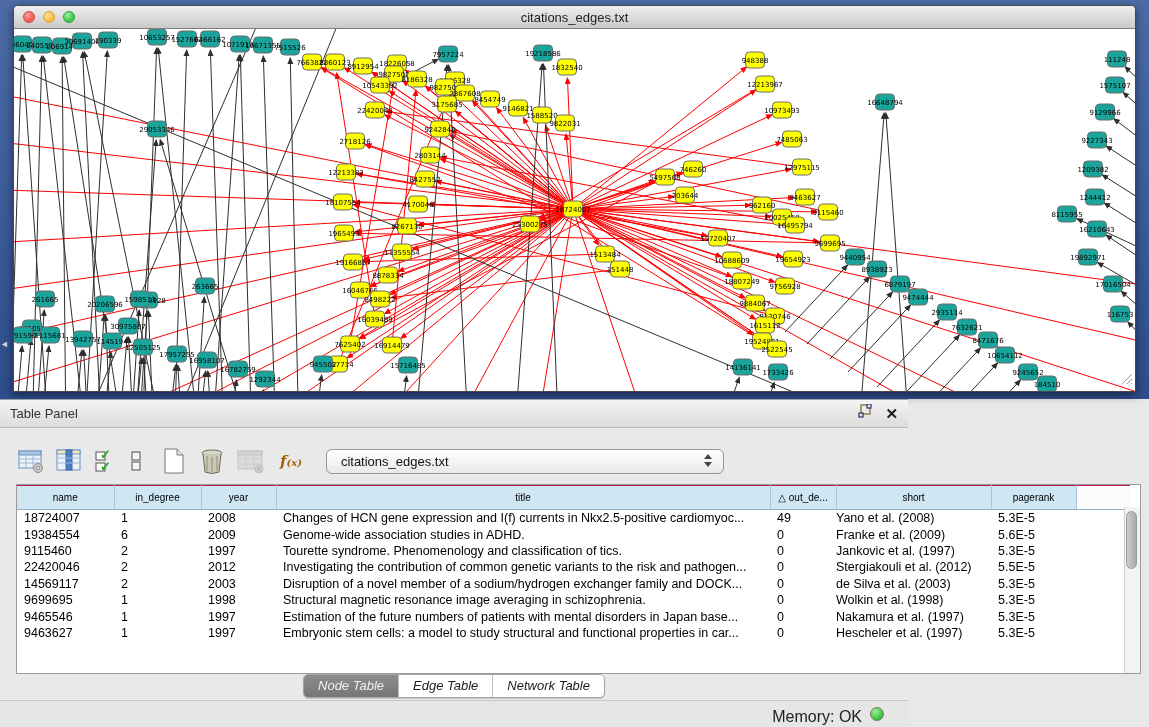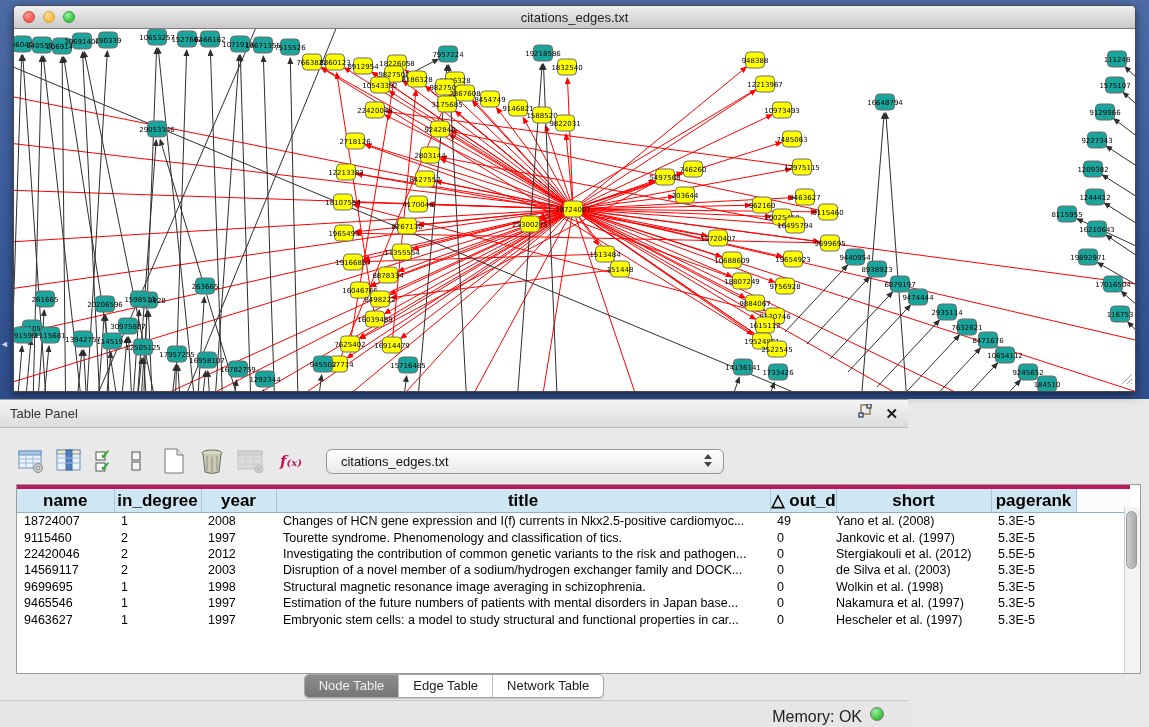--- a/index.html
+++ b/index.html
@@ -27,45 +27,45 @@
   
   .table-panel{position:absolute;left:0;top:399px;width:908px;height:328px;background:#e9e9e9;border-top:1px solid #98a0ac;}
   .panel-header{position:absolute;top:0;left:0;right:0;height:27px;
      background:linear-gradient(#f4f4f4,#dcdcdc);border-bottom:1px solid #bdbdbd;}
   .panel-title{position:absolute;left:10px;top:6px;font-size:13px;color:#333;}
   .ph-icons{position:absolute;right:10px;top:4px;display:flex;gap:12px;align-items:center;}
   .ph-icons .x{font-size:15px;font-weight:bold;color:#1b1b1b;cursor:pointer;line-height:16px;}
   .toolbar{position:absolute;top:40px;left:18px;right:10px;height:42px;display:flex;align-items:center;}
   .tbtn{margin-right:11px;cursor:pointer;display:flex;align-items:center;}
   .tbtn.dis{opacity:.55;cursor:default;}
-  .fx{font-family:"DejaVu Serif",serif;font-style:italic;font-weight:bold;font-size:15px;color:#be185d;margin:0 10px 0 4px;}
+  .fx{font-family:"DejaVu Serif",serif;font-style:italic;font-weight:bold;font-size:15px;color:#a16207;margin:0 10px 0 4px;}
   .fx small{font-size:10px;font-weight:bold;}
   .combo{width:396px;height:23px;border:1px solid #969696;border-radius:6px;margin-left:14px;
      background:linear-gradient(#ffffff,#e9e9e9);position:relative;display:flex;align-items:center;cursor:pointer;}
   .combo .val{font-size:13px;color:#111;margin-left:14px;}
   .stepper{position:absolute;right:10px;top:4px;width:9px;height:14px;}
   .stepper i{display:block;width:0;height:0;border-left:4px solid transparent;border-right:4px solid transparent;}
   .stepper .up{border-bottom:5px solid #444;margin-bottom:3px;}
   .stepper .dn{border-top:5px solid #444;}
   
   .tablewrap{position:absolute;top:84px;left:16px;width:1125px;height:190px;background:#fff;
      border:1px solid #9b9b9b;box-sizing:border-box;}
   table.grid{border-collapse:collapse;table-layout:fixed;width:1108px;font-size:12.5px;color:#000;}
-  table.grid th{height:21px;background:#cfe6f3;border-top:4px solid #be185d;border-bottom:1px solid #8fb0c8;
-     border-right:1px solid #a9c6d9;font-weight:bold;font-size:17px;text-align:center;overflow:hidden;white-space:nowrap;cursor:pointer;}
+  table.grid th{height:21px;background:#cfe6f3;border-top:1px solid #be185d;border-bottom:1px solid #8fb0c8;
+     border-right:1px solid #a9c6d9;font-weight:normal;font-size:10px;text-align:center;overflow:hidden;white-space:nowrap;cursor:pointer;}
   table.grid th.filler{background:#fbfbfb;border-right:none;cursor:default;}
   table.grid td{height:16.4px;padding:0 0 0 7px;overflow:hidden;white-space:nowrap;border:none;cursor:default;}
   table.grid td.c{text-align:left;padding:0;}
   .vscroll{position:absolute;top:22px;right:0;bottom:0;width:15px;background:#f3f3f3;border-left:1px solid #cfcfcf;cursor:pointer;}
   .vthumb{position:absolute;top:4px;left:1px;width:11px;height:58px;border-radius:6px;cursor:grab;
      background:linear-gradient(90deg,#cdcdcd,#a9a9a9);border:1px solid #9a9a9a;box-sizing:border-box;}
   
   .tabbar{position:absolute;top:274px;left:0;right:0;height:26px;text-align:center;}
   .seg{display:inline-flex;border:1px solid #a5a5a5;border-radius:5px;overflow:hidden;background:#fff;
-     box-shadow:0 1px 1px rgba(0,0,0,.15);}
+     box-shadow:0 1px 1px rgba(0,0,0,.15);font-style:italic;}
   .seg span{padding:3px 14px;font-size:13px;color:#1c1c1c;border-right:1px solid #bdbdbd;cursor:pointer;line-height:16px;}
   .seg span:last-child{border-right:none;}
   .seg span.active{background:linear-gradient(#8d8d8d,#767676);color:#efefef;}
   
   .statusbar{position:absolute;bottom:0;left:0;right:0;height:27px;background:#e6e6e6;border-top:1px solid #c7c7c7;}
   .mem{position:absolute;right:46px;top:7px;font-size:16px;color:#222;}
   .memdot{position:absolute;right:24px;top:6px;width:14px;height:14px;border-radius:50%;
      background:radial-gradient(circle at 35% 30%,#9df09d,#3cc43c 65%,#2aa32a);border:1px solid #7a7a7a;box-sizing:border-box;}
 </style>
 </head>
@@ -864,20 +864,30 @@
             <td>18724007</td>
             <td>1</td>
             <td>2008</td>
             <td>Changes of HCN gene expression and I(f) currents in Nkx2.5-positive cardiomyoc...</td>
             <td>49</td>
             <td class="c">Yano et al. (2008)</td>
             <td>5.3E-5</td>
             <td></td>
           </tr>
           <tr>
+            <td>19384554</td>
+            <td>6</td>
+            <td>2009</td>
+            <td>Genome-wide association studies in ADHD.</td>
+            <td>0</td>
+            <td class="c">Franke et al. (2009)</td>
+            <td>5.6E-5</td>
+            <td></td>
+          </tr>
+          <tr>
             <td>9115460</td>
             <td>2</td>
             <td>1997</td>
             <td>Tourette syndrome. Phenomenology and classification of tics.</td>
             <td>0</td>
             <td class="c">Jankovic et al. (1997)</td>
             <td>5.3E-5</td>
             <td></td>
           </tr>
           <tr>

